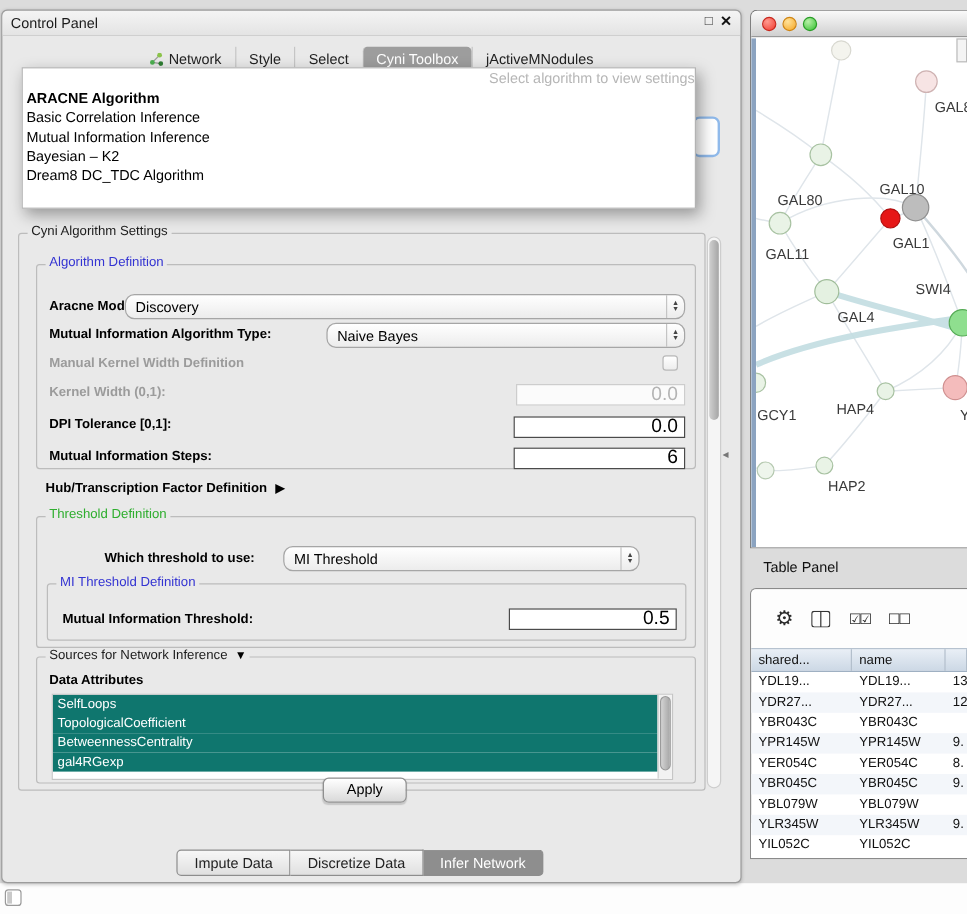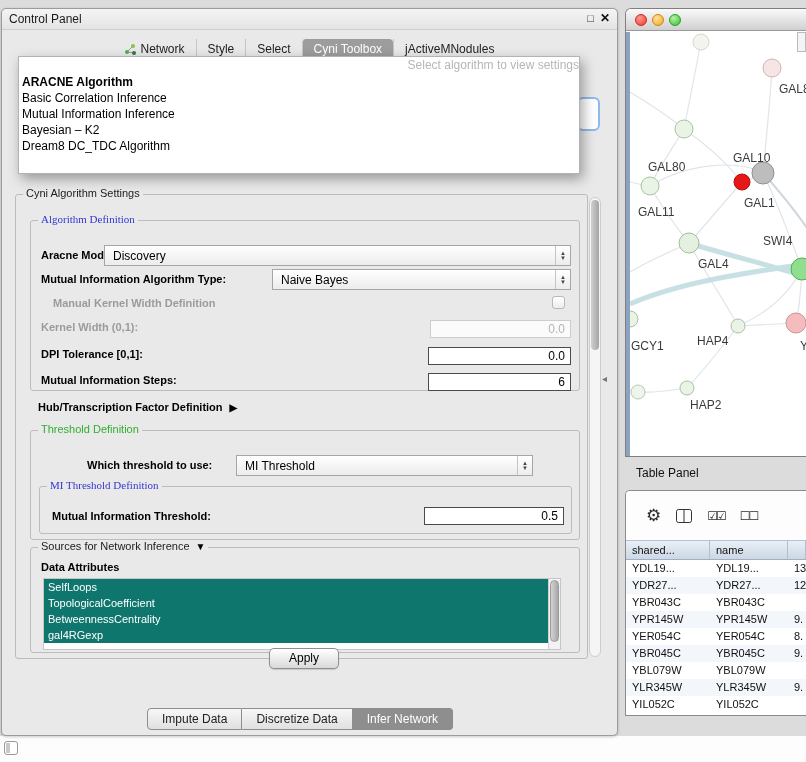--- a/index.html
+++ b/index.html
@@ -29,39 +29,39 @@
   .popup-ph { height:17px; line-height:17px; text-align:right; color:#b6b6b6; }
   .popup-item { height:16px; line-height:16px; padding-left:3px; color:#000; }
   .popup-item.selected { font-weight:bold; }
   .combo-frag { position:absolute; left:575px; top:88px; width:23px; height:34px; background:#fff;
         border:2px solid #8fb9ea; border-radius:6px; z-index:40; }
 
   
   .settings { position:absolute; left:13px; top:185px; width:573px; height:465px;
         border:1px solid #bcbcbc; border-radius:3px; }
   .legend { position:absolute; top:-8px; left:7px; background:#e9e9e9; padding:0 3px; font-size:11px; color:#1c1c1c; white-space:nowrap; }
-  .legend.blue { color:#3434d2;font-family:Liberation Serif, serif; }
+  .legend.blue { color:#3434d2; }
   .legend.green { color:#2fae2f; }
 
   .grp { position:absolute; border:1px solid #bcbcbc; border-radius:3px; }
   #grp-algdef   { left:14px; top:25px;  width:550px; height:171px; }
   #grp-threshold{ left:14px; top:235px; width:550px; height:110px; }
   #grp-mithresh { left:8px;  top:55px;  width:533px; height:48px; }
   #grp-sources  { left:14px; top:352px; width:550px; height:106px; }
 
   .lbl { position:absolute; font-size:11px; font-weight:bold; color:#000; white-space:nowrap; }
   .lbl.dis { color:#9b9b9b; }
 
   .combo { position:absolute; height:21px; background:linear-gradient(#ffffff,#ececec);
-        border:1px solid #a6a6a6; border-radius:0; font-size:12px; display:flex; align-items:center; }
+        border:1px solid #a6a6a6; border-radius:8px; font-size:12px; display:flex; align-items:center; }
   .combo-text { flex:1; padding-left:8px; color:#000; }
   .stepper { width:15px; align-self:stretch; display:flex; flex-direction:column; align-items:center;
         justify-content:center; border-left:1px solid #c4c4c4; font-size:6px; color:#444; line-height:5px; }
 
-  .inp { position:absolute; height:18px; font-size:12px; text-align:right; padding-right:5px;
+  .inp { position:absolute; height:18px; font-size:16px; text-align:right; padding-right:5px;
         font-family:"Liberation Sans",sans-serif; }
   .inp.dark { border:1px solid #4a4a4a; background:#fff; color:#000; }
   .inp.dis  { border:1px solid #cdcdcd; background:#fbfbfb; color:#b4b4b4; }
 
   .checkbox { position:absolute; width:13px; height:13px; border:1px solid #b9b9b9; border-radius:3px;
         background:linear-gradient(#ffffff,#ededed); }
 
   .hub { position:absolute; left:22px; top:206px; font-size:11px; font-weight:bold; color:#000;
         display:flex; gap:7px; align-items:center; }
   .tri { font-size:10px; color:#000; }
@@ -187,21 +187,21 @@
 
       <span class="lbl" style="left:10px; top:52px;">Mutual Information Algorithm Type:</span>
       <div class="combo" style="left:241px; top:48px; width:299px;">
         <span class="combo-text">Naive Bayes</span>
         <span class="stepper">
           <span>▲</span>
             <span>▼</span>
         </span>
       </div>
 
-      <span class="lbl dis" style="left:22px; top:76px;">Manual Kernel Width Definition</span>
+      <span class="lbl dis" style="left:10px; top:76px;">Manual Kernel Width Definition</span>
       <span class="checkbox" style="left:521px; top:75px;"></span>
 
       <span class="lbl dis" style="left:10px; top:100px;">Kernel Width (0,1):</span>
       <input class="inp dis" style="left: 399px; top: 99px; width: 141px;" readonly="" value="0.0">
 
       <span class="lbl" style="left:10px; top:127px;">DPI Tolerance [0,1]:</span>
       <input class="inp dark" style="left: 397px; top: 126px; width: 143px;" value="0.0">
 
       <span class="lbl" style="left:10px; top:153px;">Mutual Information Steps:</span>
       <input class="inp dark" style="left: 397px; top: 152px; width: 143px;" value="6">

